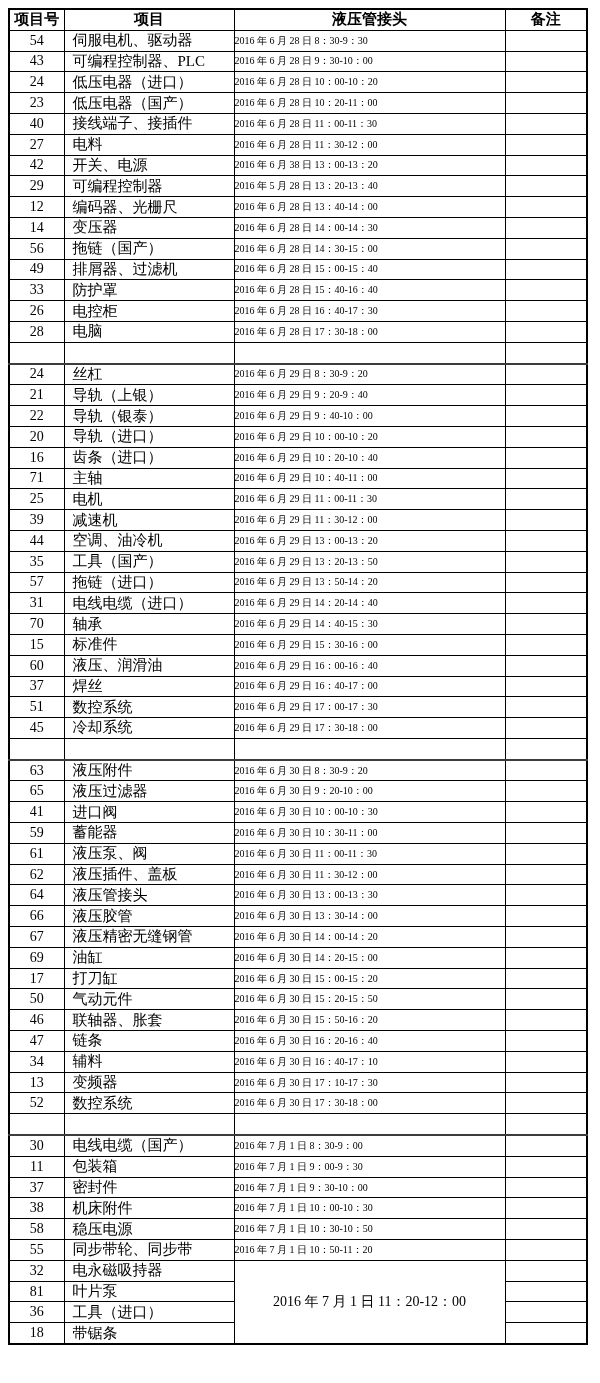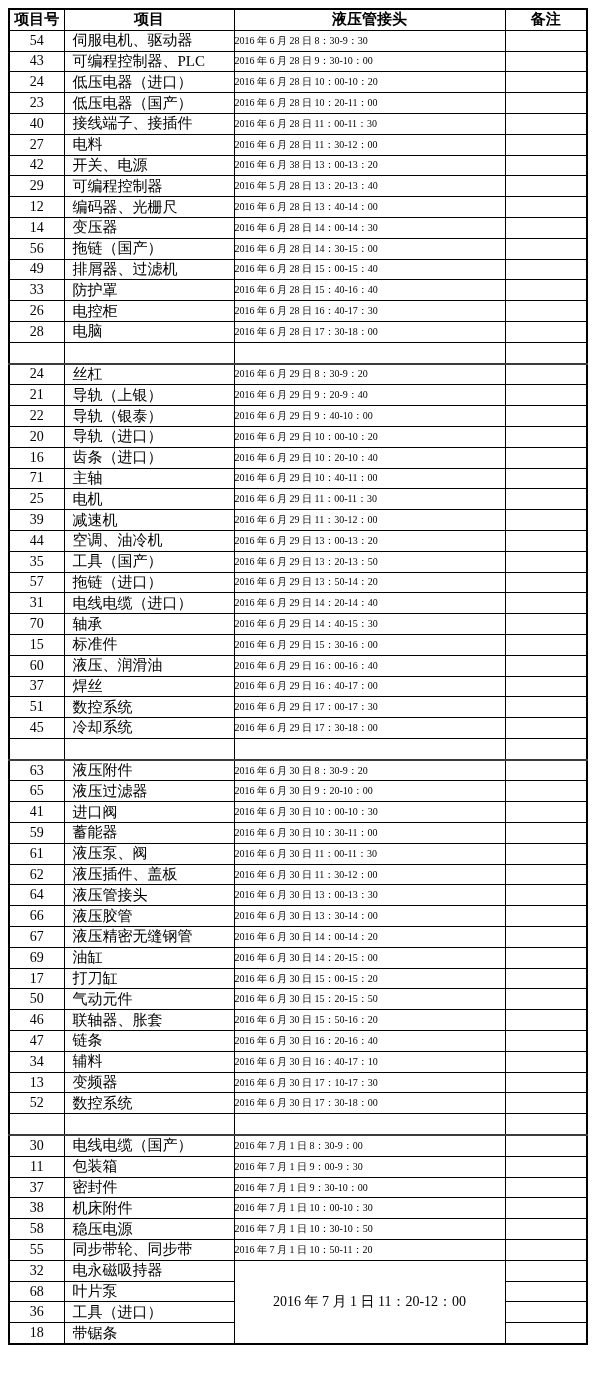--- a/index.html
+++ b/index.html
@@ -429,21 +429,21 @@
           <td class="time">2016 年 7 月 1 日 10：50-11：20</td>
           <td class="remark"></td>
         </tr>
         <tr>
           <td class="no">32</td>
           <td class="item">电永磁吸持器</td>
           <td class="merged-time" rowspan="4">2016 年 7 月 1 日 11：20-12：00</td>
           <td class="remark"></td>
         </tr>
         <tr>
-          <td class="no">68</td>
+          <td class="no">81</td>
           <td class="item">叶片泵</td>
           <td class="remark"></td>
         </tr>
         <tr>
           <td class="no">36</td>
           <td class="item">工具（进口）</td>
           <td class="remark"></td>
         </tr>
         <tr>
           <td class="no">18</td>

